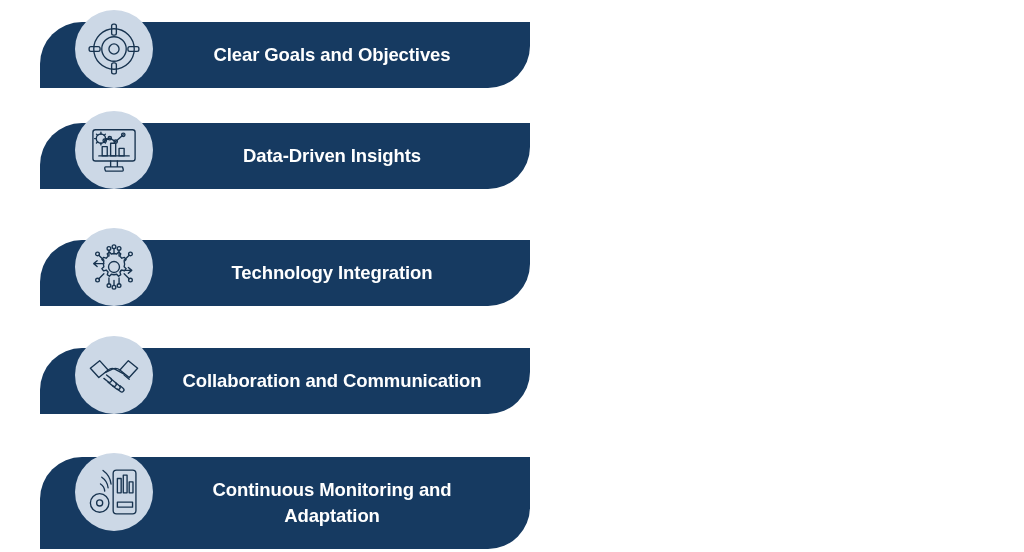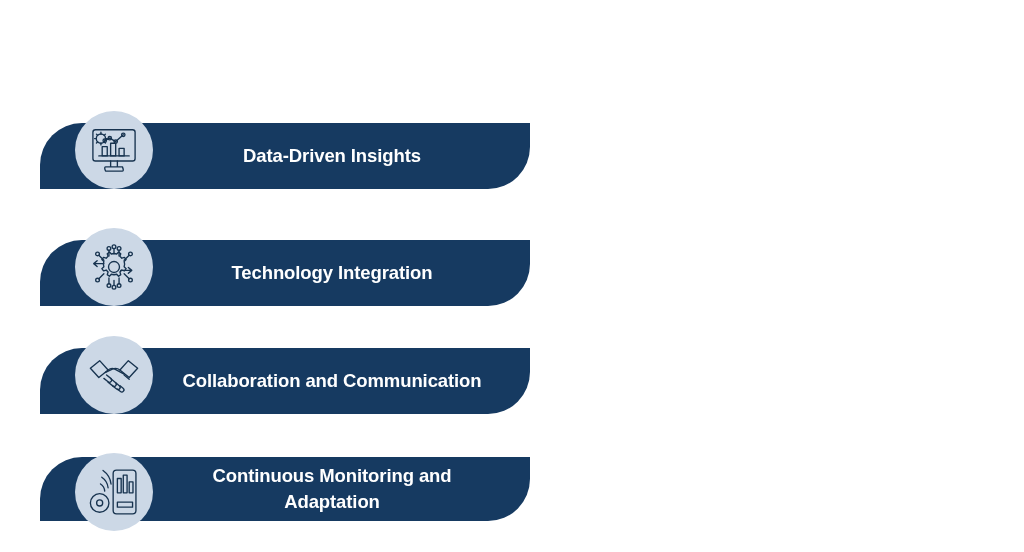--- a/index.html
+++ b/index.html
@@ -79,20 +79,38 @@
     stroke-width: 1.6;
     stroke-linecap: round;
     stroke-linejoin: round;
   }
 </style>
 </head>
 <body>
 
 <div id="infographic">
 
+  <div class="item-row" style="top:22px;">
+    <div class="banner">
+      <span class="banner-label">Clear Goals and Objectives</span>
+    </div>
+    <div class="icon-badge">
+      <span>
+        <svg viewBox="0 0 64 64" aria-hidden="true">
+          <circle class="icon-stroke" cx="32" cy="32" r="24"></circle>
+          <circle class="icon-stroke" cx="32" cy="32" r="14.5"></circle>
+          <circle class="icon-stroke" cx="32" cy="32" r="6"></circle>
+          <rect class="icon-stroke" x="29.2" y="2.5" width="5.6" height="13" rx="2.2"></rect>
+          <rect class="icon-stroke" x="29.2" y="48.5" width="5.6" height="13" rx="2.2"></rect>
+          <rect class="icon-stroke" x="2.5" y="29.2" width="13" height="5.6" rx="2.2"></rect>
+          <rect class="icon-stroke" x="48.5" y="29.2" width="13" height="5.6" rx="2.2"></rect>
+        </svg>
+      </span>
+    </div>
+  </div>
 
   <div class="item-row" style="top:123px;">
     <div class="banner">
       <span class="banner-label">Data-Driven Insights</span>
     </div>
     <div class="icon-badge">
       <span>
         <svg viewBox="0 0 64 64" aria-hidden="true">
           <rect class="icon-stroke" x="7" y="8" width="50" height="37" rx="3"></rect>
           <path class="icon-stroke" d="M28 45 v7 M36 45 v7 M22 57 h20 q2 0 0 -5 h-20 q-2 0 0 5 z"></path>
@@ -155,21 +173,21 @@
           <path class="icon-stroke" d="M25 40.5 l5.5 4.4 q2 1.6 3.6 -.4 1.6 -2 -.4 -3.6 l-5.5 -4.4"></path>
           <path class="icon-stroke" d="M30.5 45 l4.6 3.7 q2 1.6 3.6 -.4 1.6 -2 -.4 -3.6 l-4.6 -3.7"></path>
           <path class="icon-stroke" d="M36 48.7 l3.6 2.9 q2 1.6 3.6 -.4 1.6 -2 -.4 -3.6 l-3.6 -2.9"></path>
           <path class="icon-stroke" d="M44 32 l6 5"></path>
         </svg>
       </span>
     </div>
   </div>
 
   <div class="item-row" style="top:457px; height:72px;">
-    <div class="banner" style="height:64px;">
+    <div class="banner" style="height:92px;">
       <span class="banner-label">Continuous Monitoring and
 Adaptation</span>
     </div>
     <div class="icon-badge" style="top:-4px;">
       <span>
         <svg viewBox="0 0 64 64" aria-hidden="true">
           <rect class="icon-stroke" x="31" y="6" width="27" height="52" rx="4"></rect>
           <rect class="icon-stroke" x="36" y="16" width="4.5" height="17"></rect>
           <rect class="icon-stroke" x="43" y="12" width="4.5" height="21"></rect>
           <rect class="icon-stroke" x="50" y="20" width="4.5" height="13"></rect>

